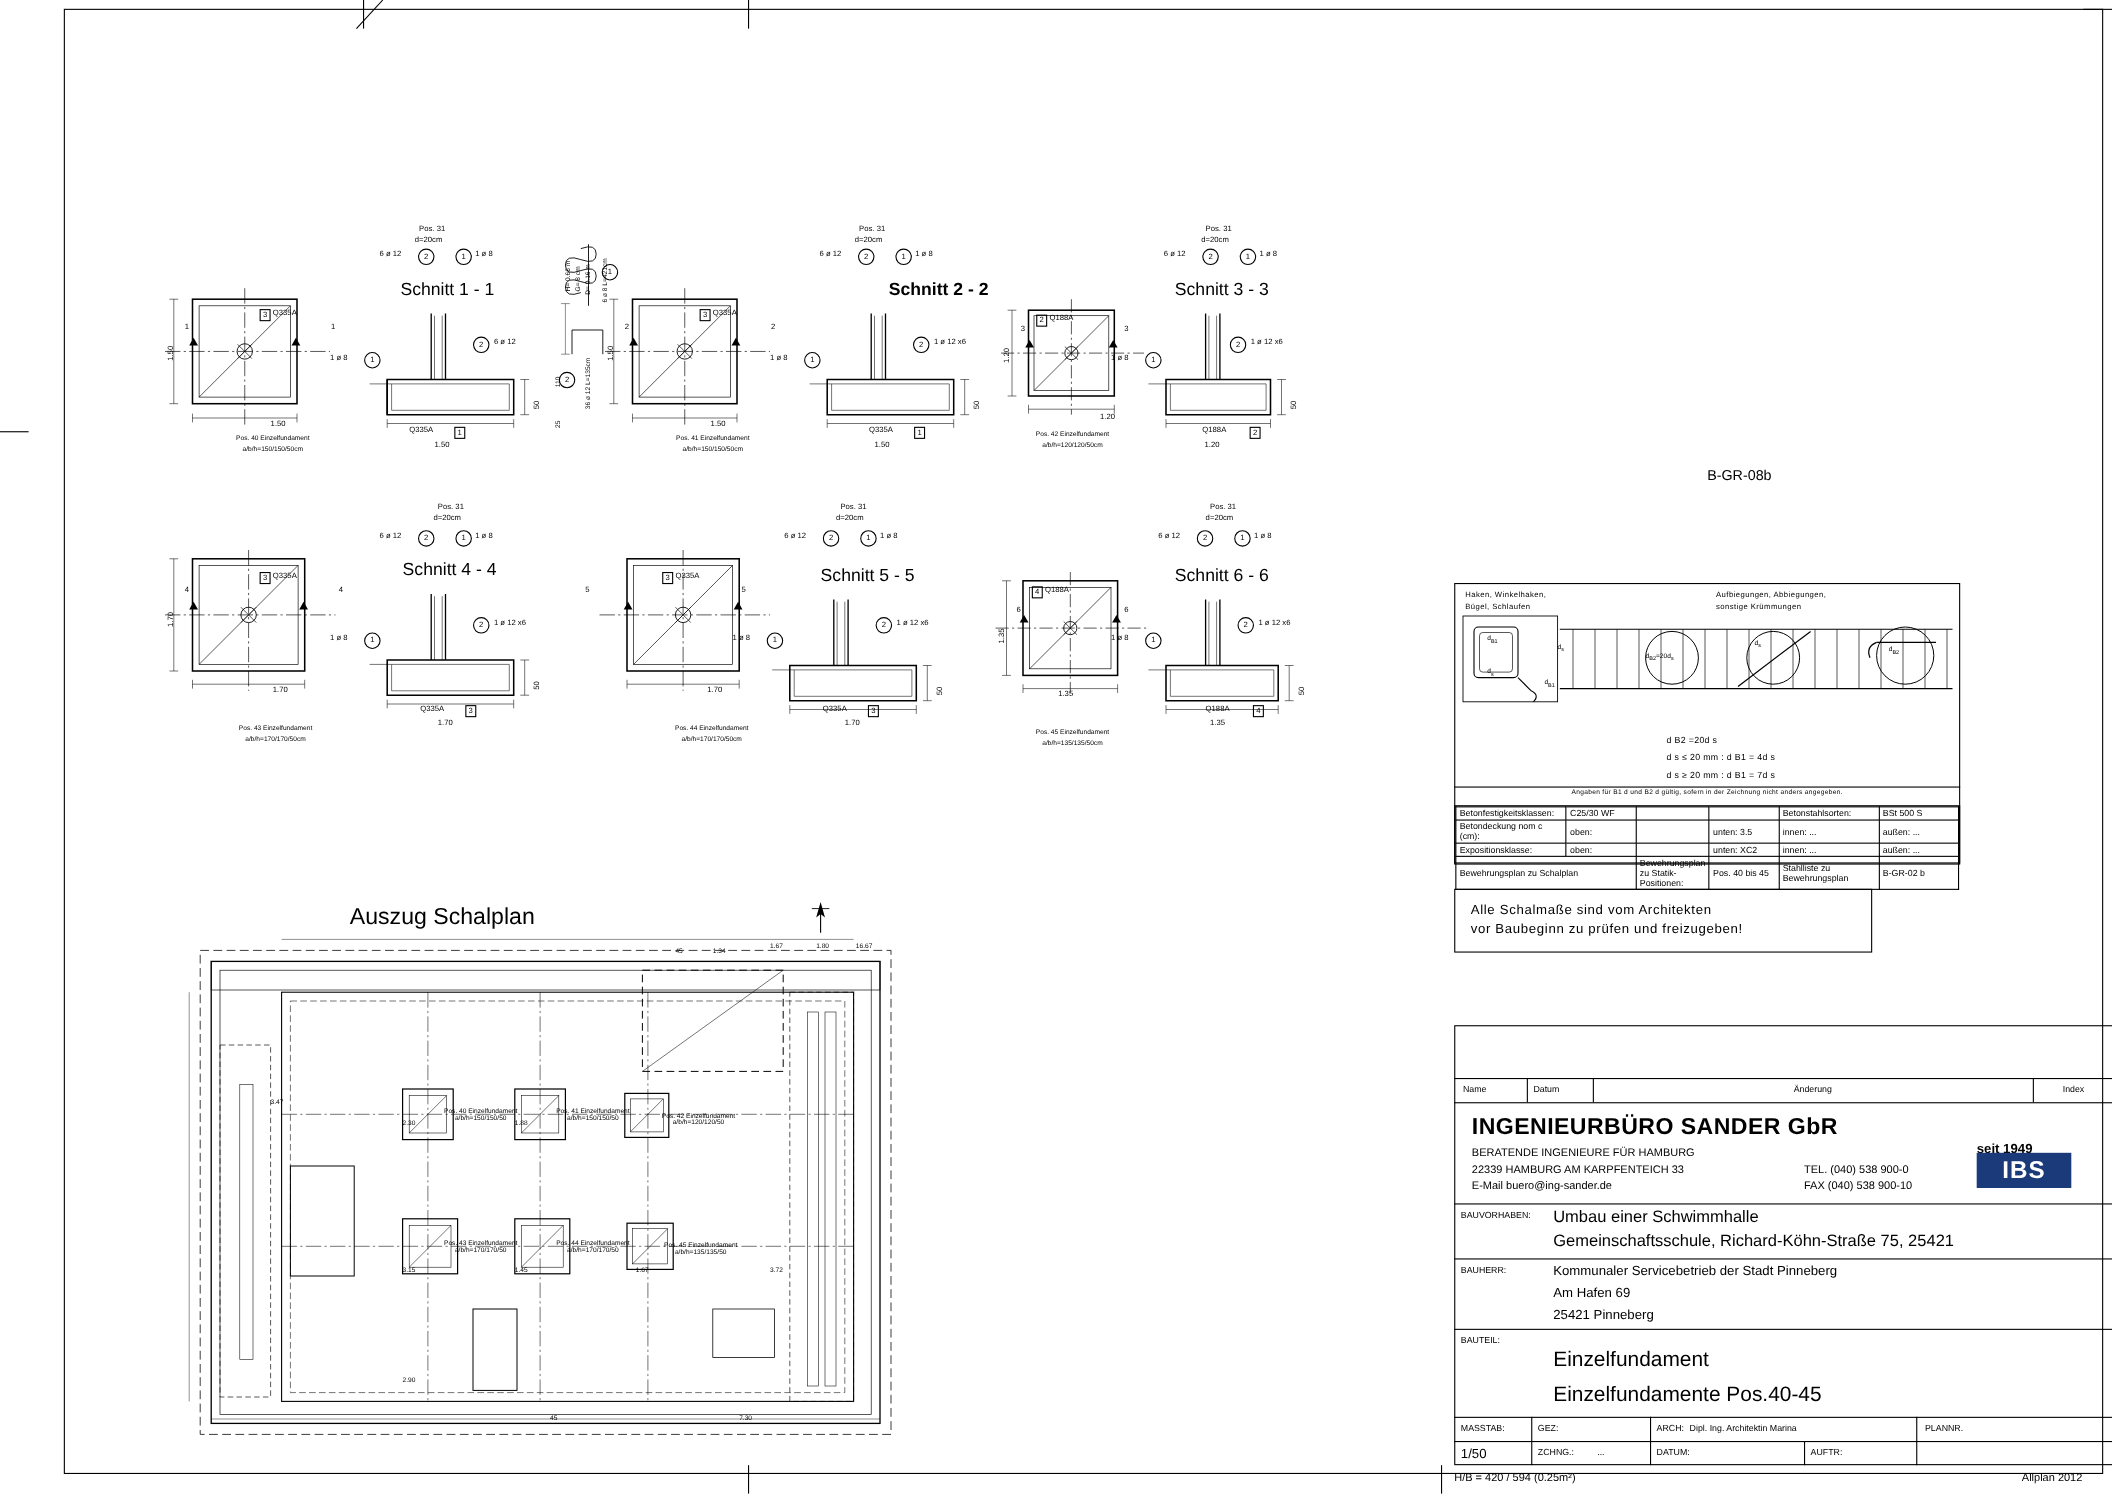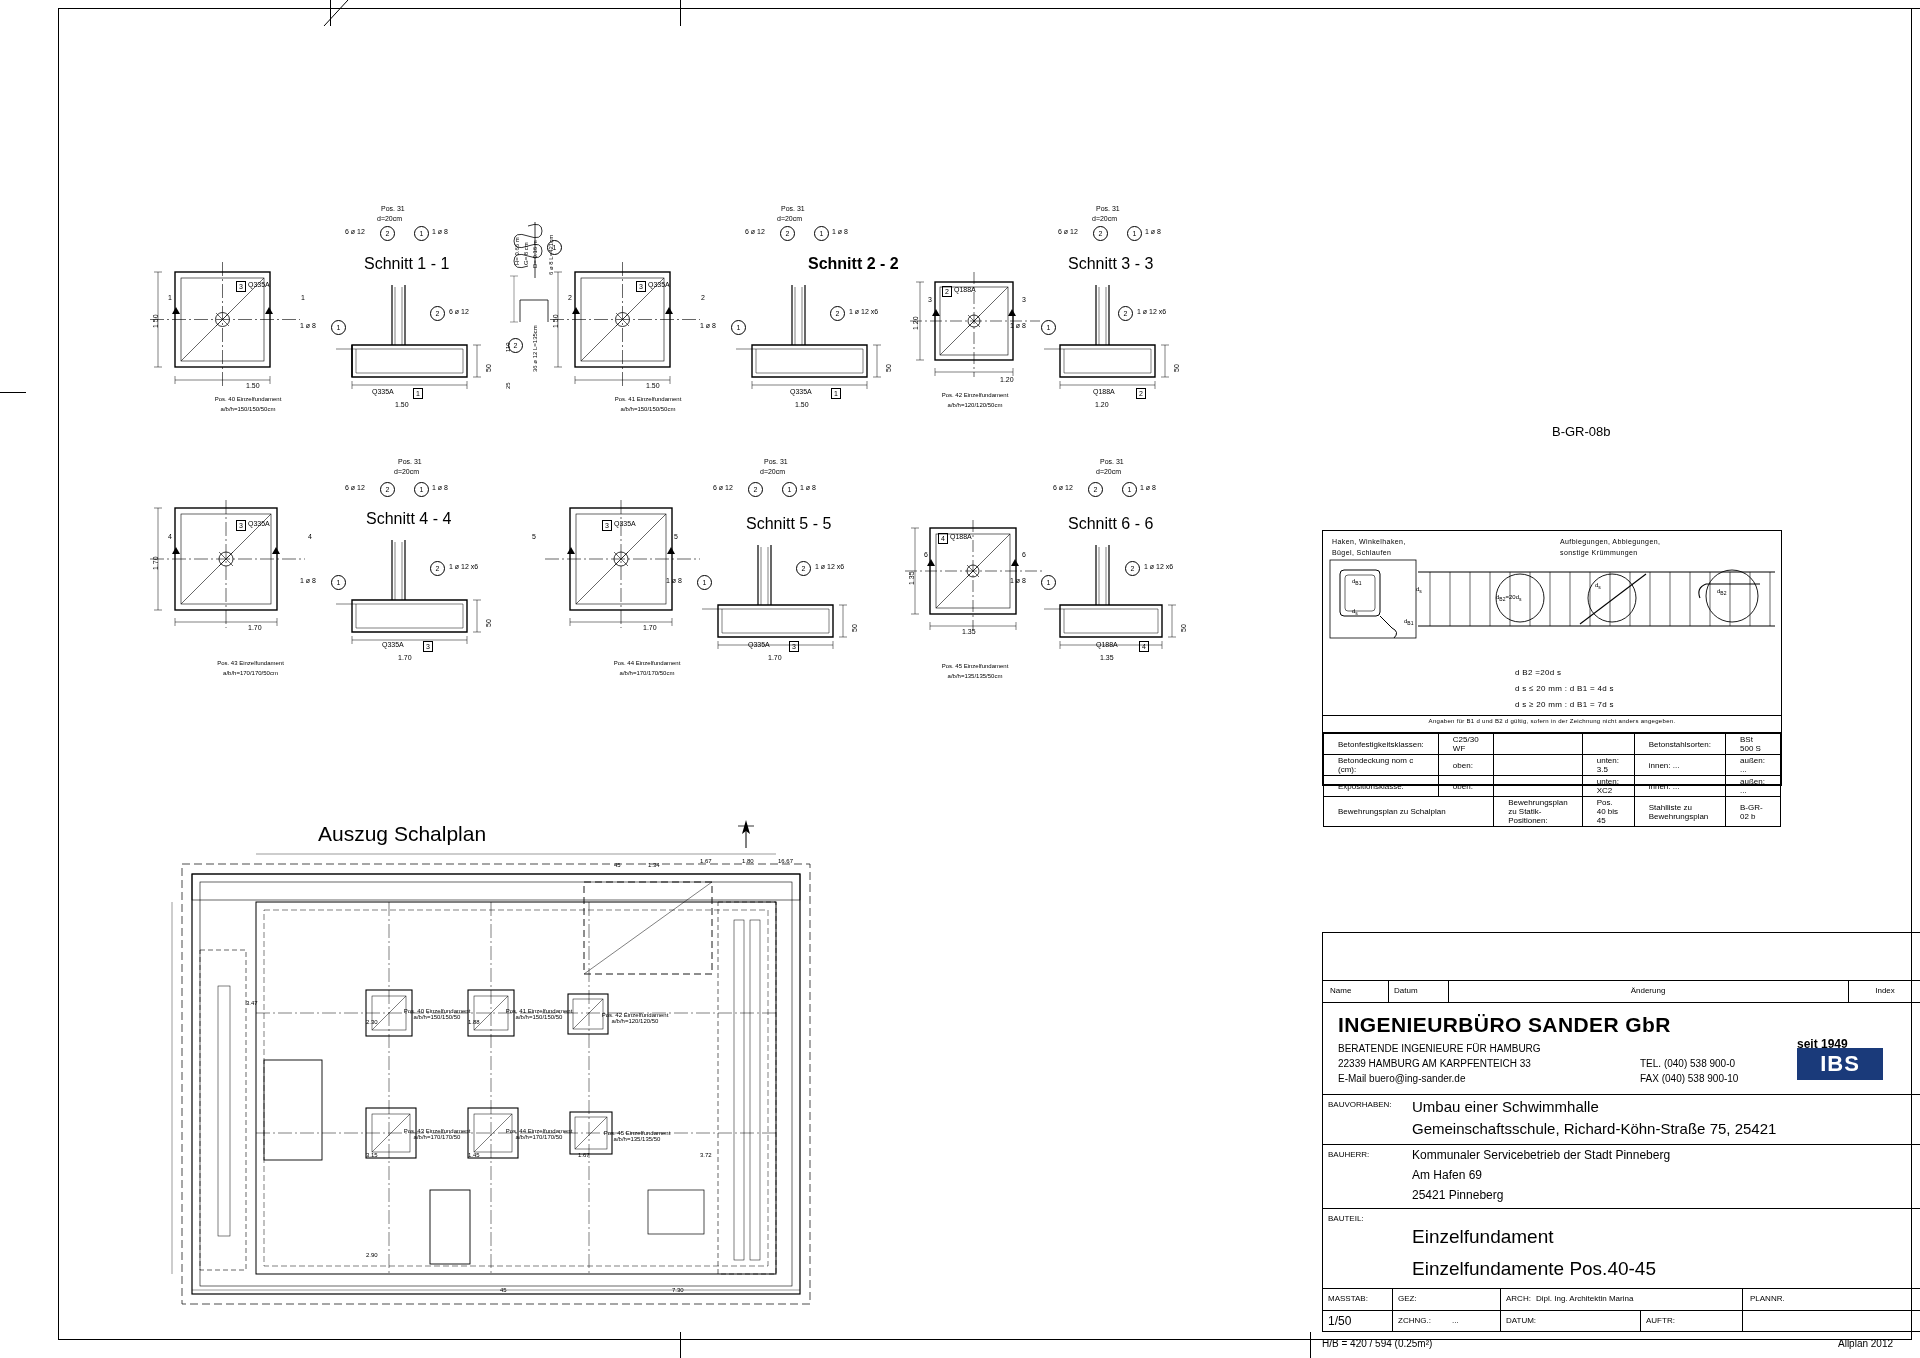--- a/index.html
+++ b/index.html
@@ -10,21 +10,21 @@
   .tl{position:absolute;transform-origin:0 0;}
   .sm{font-size:8px;}
   .xs{font-size:7px;}
   .xxs{font-size:6px;}
   .line{position:absolute;background:#000;}
   .ctr{text-align:center;}
   svg{display:block;overflow:visible;}
   .secttl{font-size:16px;font-family:"Liberation Sans",sans-serif;}
   .tblbox{position:absolute;border:1px solid #000;box-sizing:border-box;}
   .tbl{border-collapse:collapse;width:100%;height:100%;font-size:8px;}
-  .tbl td{border:1px solid #000;padding:1px 14px;vertical-align:middle;}
+  .tbl td{border:1px solid #000;padding:1px 3px;vertical-align:middle;}
   .titleblock{position:absolute;border:1px solid #000;box-sizing:border-box;}
   .lbl{font-size:8px;}
   .big{font-size:15px;}
   .brand{font-size:21px;font-weight:bold;letter-spacing:.4px;}
   .note{position:absolute;border:1px solid #000;box-sizing:border-box;padding:10px 14px;font-size:12px;line-height:1.45;letter-spacing:.6px;}
 </style>
 </head>
 <body>
 
 <div class="sheet">
@@ -525,20 +525,24 @@
         <td colspan="2">Bewehrungsplan zu Schalplan</td>
         <td>Bewehrungsplan zu Statik-Positionen:</td>
         <td>Pos. 40 bis 45</td>
         <td>Stahlliste  zu  Bewehrungsplan</td>
         <td>B-GR-02 b</td>
       </tr>
     </tbody>
       </table>
   </div>
 
+  <div class="note" style="left:1322px;top:808px;width:380px;height:58px;">
+    <div>Alle  Schalmaße  sind  vom  Architekten</div>
+    <div>vor  Baubeginn  zu  prüfen  und  freizugeben!</div>
+  </div>
 
   <div class="abs" style="left:318px;top:822px;font-size:21px;">Auszug Schalplan</div>
   <div class="abs" style="left:735px;top:820px;">
     <svg width="22" height="30">
       <polygon points="11,0 7,14 11,11 15,14" fill="#000"></polygon>
       <line x1="11" y1="11" x2="11" y2="28" stroke="#000" stroke-width="1"></line>
       <line x1="3" y1="6" x2="19" y2="6" stroke="#000" stroke-width="0.8"></line>
     </svg>
   </div>
 

